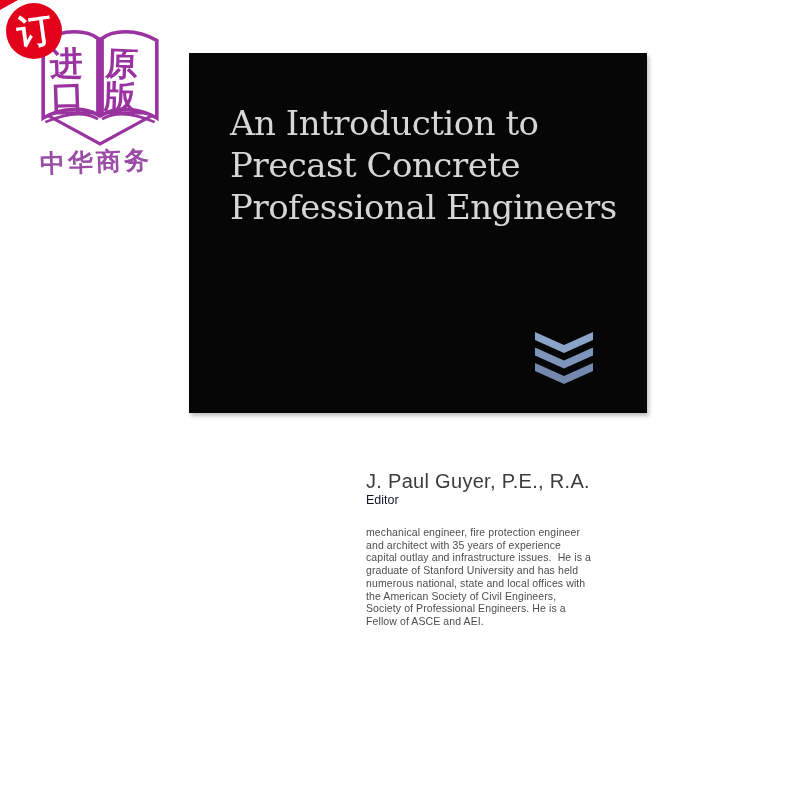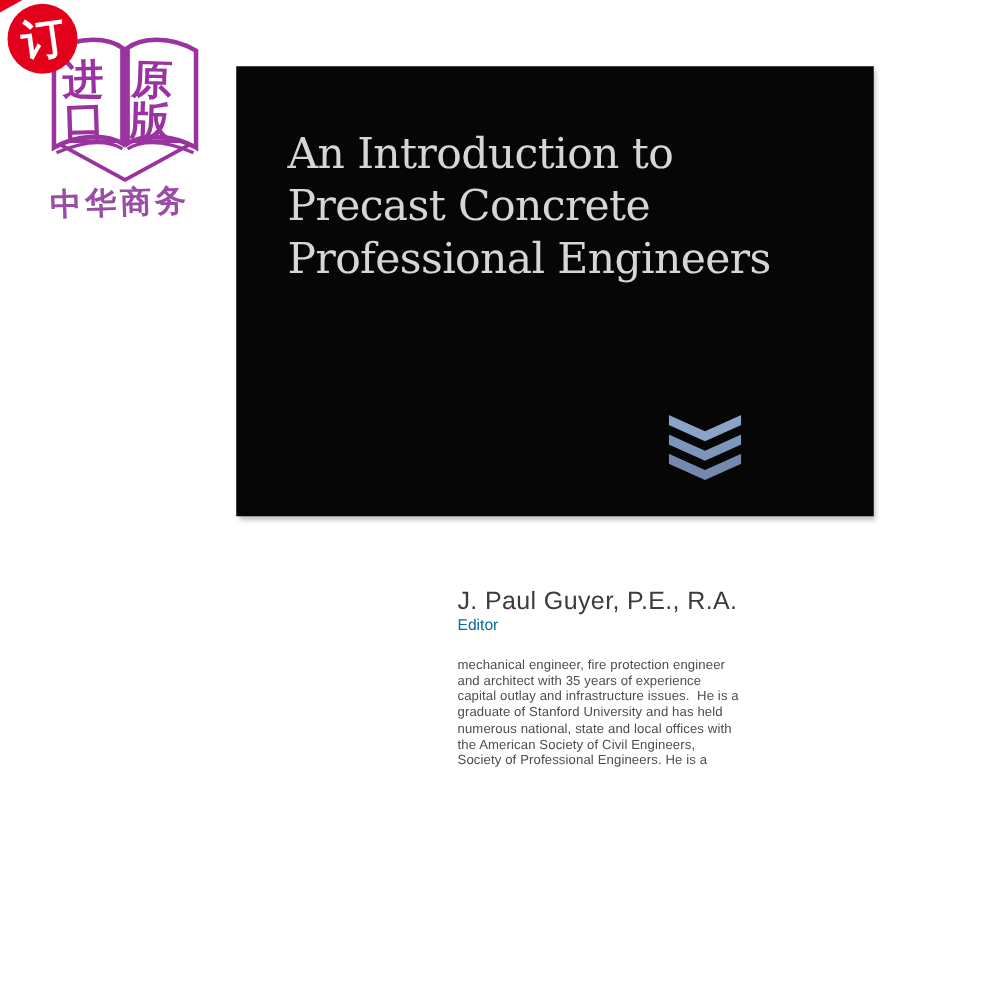--- a/index.html
+++ b/index.html
@@ -42,21 +42,21 @@
   }
   .wm-corner {
     position: absolute; left: 0; top: 0;
     width: 0; height: 0;
     border-top: 10px solid #e3001b;
     border-right: 18px solid transparent;
   }
 
   
   .cover {
-    position: absolute; left: 189px; top: 53px; width: 510px; height: 360px;
+    position: absolute; left: 189px; top: 53px; width: 458px; height: 360px;
     background: #060606;
     box-shadow: 2px 3px 4px rgba(0,0,0,0.25);
     text-decoration: underline;
   }
   .cover-title {
     position: absolute; left: 41px; top: 49px; width: 390px;
     color: #d6d6d6;
     font-family: "DejaVu Serif", serif;
     font-size: 34px; line-height: 42px; font-weight: 500;
     letter-spacing: -0.5px;
@@ -64,21 +64,21 @@
   .chevrons { position: absolute; left: 346px; top: 279px; width: 58px; height: 52px; }
 
   
   .author-name {
     position: absolute; left: 366px; top: 470px;
     font-size: 20px; color: #3c3c3c; letter-spacing: 0.3px;
     white-space: nowrap;
   }
   .author-role {
     position: absolute; left: 366px; top: 493px;
-    font-size: 12.5px; color: #0369a1;
+    font-size: 12.5px; color: #0f172a;
   }
   .author-bio {
     position: absolute; left: 366px; top: 526px;
     font-size: 10.5px; line-height: 12.7px; color: #4d4d4d;
     letter-spacing: 0.1px;
   }
   .author-bio .bio-line { white-space: pre; }
 </style>
 </head>
 <body>
@@ -123,15 +123,16 @@
   <div class="author-name">J. Paul Guyer, P.E., R.A.</div>
   <div class="author-role">Editor</div>
   <div class="author-bio">
     <div class="bio-line">mechanical engineer, fire protection engineer</div>
     <div class="bio-line">and architect with 35 years of experience</div>
     <div class="bio-line">capital outlay and infrastructure issues.  He is a</div>
     <div class="bio-line">graduate of Stanford University and has held</div>
     <div class="bio-line">numerous national, state and local offices with</div>
     <div class="bio-line">the American Society of Civil Engineers,</div>
     <div class="bio-line">Society of Professional Engineers. He is a</div>
+    <div class="bio-line">Fellow of ASCE and AEI.</div>
   </div>
 
 </div>
 
 </body></html>

